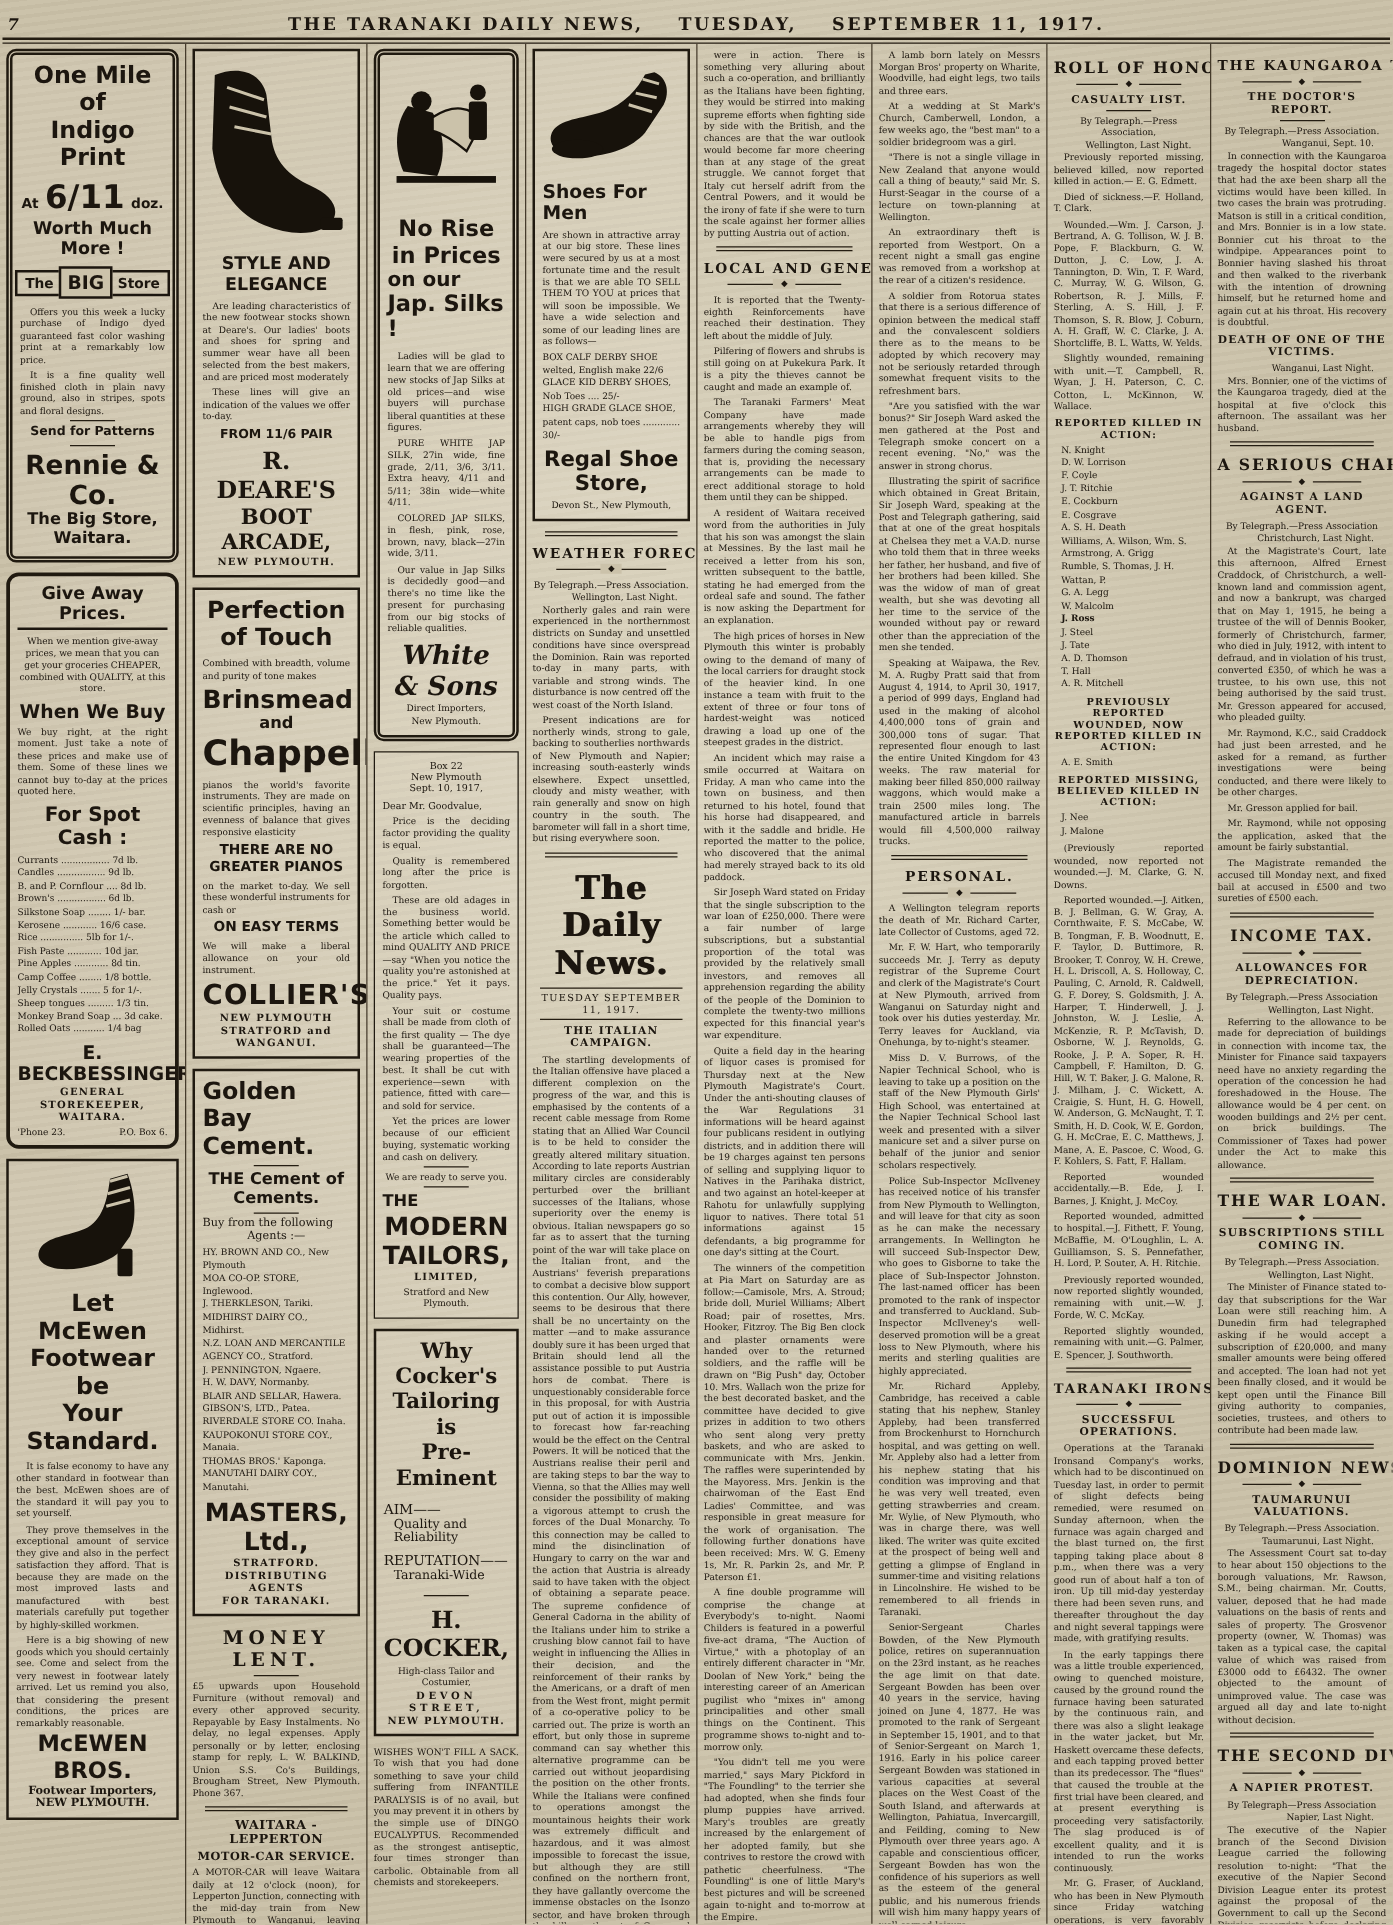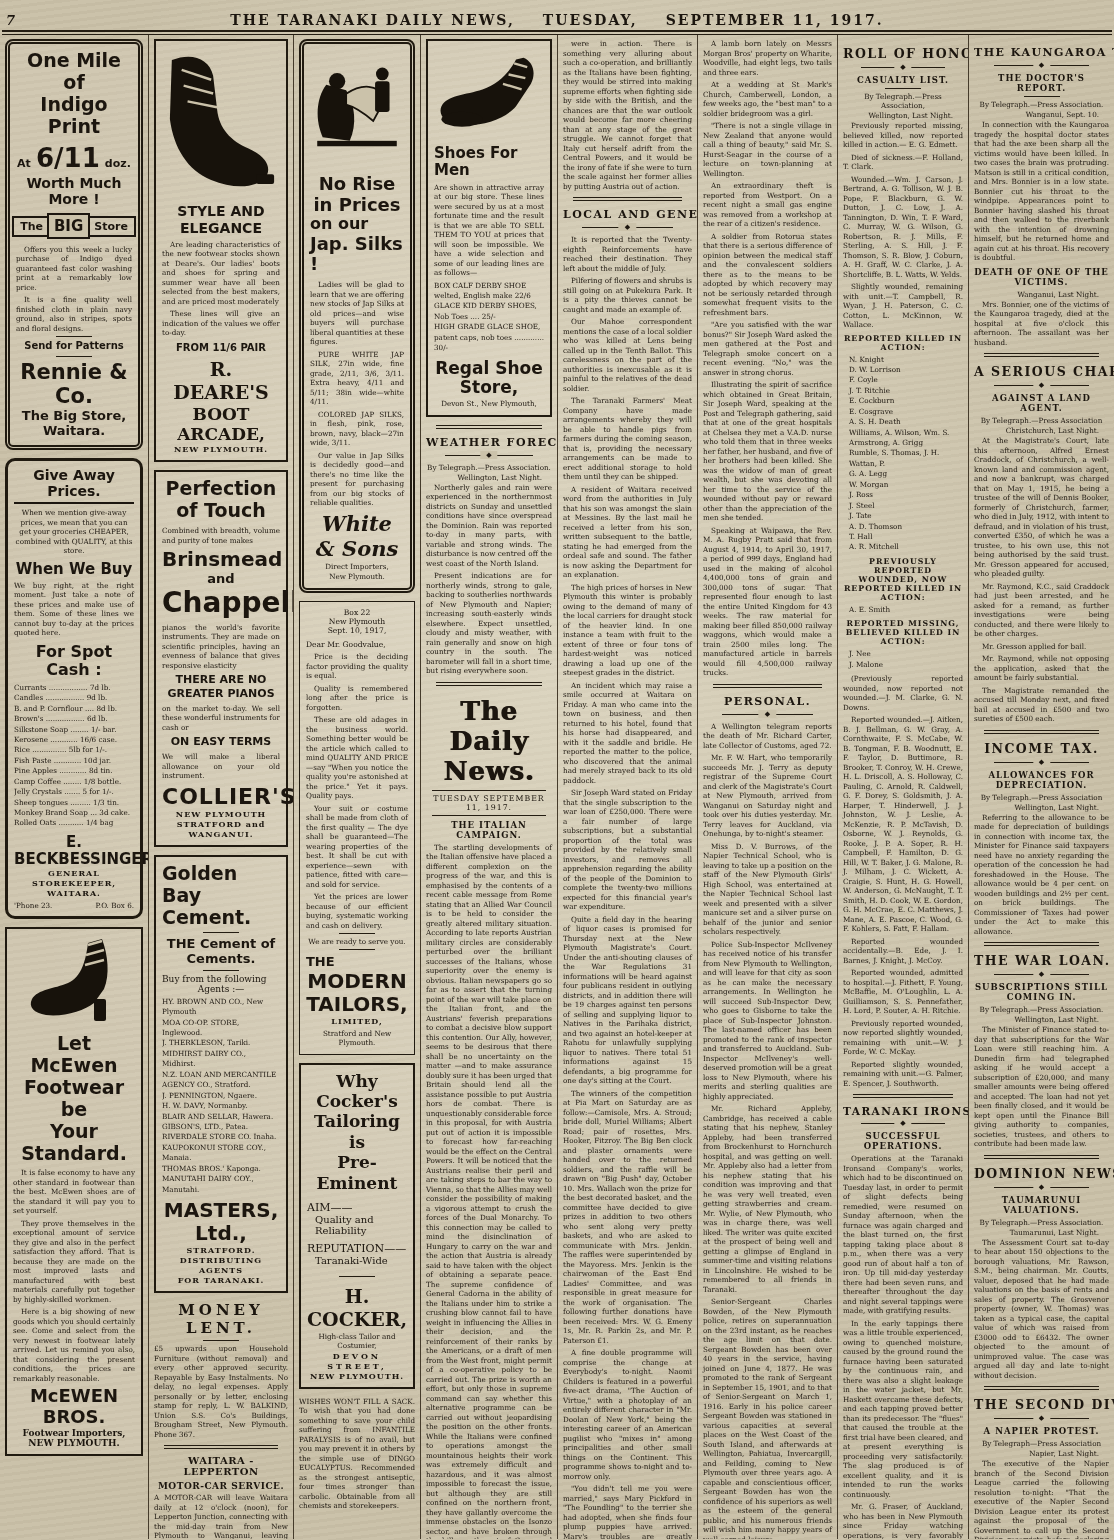--- a/index.html
+++ b/index.html
@@ -362,21 +362,20 @@
       <div>
           <p class="p">were in action. There is something very alluring about such a co-operation, and brilliantly as the Italians have been fighting, they would be stirred into making supreme efforts when fighting side by side with the British, and the chances are that the war outlook would become far more cheering than at any stage of the great struggle. We cannot forget that Italy cut herself adrift from the Central Powers, and it would be the irony of fate if she were to turn the scale against her former allies by putting Austria out of action.</p>
         </div>
       <div class="cut"></div>
       <div>
         <div class="sec-title" style="font-size:11px;">LOCAL AND GENERAL.</div>
         <div class="orn"></div>
         <div>
             <p class="p">It is reported that the Twenty-eighth Reinforcements have reached their destination. They left about the middle of July.</p>
             <p class="p">Pilfering of flowers and shrubs is still going on at Pukekura Park. It is a pity the thieves cannot be caught and made an example of.</p>
-            <p class="p">Our Mahoe correspondent mentions the case of a local soldier who was killed at Lens being called up in the Tenth Ballot. This carelessness on the part of the authorities is inexcusable as it is painful to the relatives of the dead soldier.</p>
             <p class="p">The Taranaki Farmers' Meat Company have made arrangements whereby they will be able to handle pigs from farmers during the coming season, that is, providing the necessary arrangements can be made to erect additional storage to hold them until they can be shipped.</p>
             <p class="p">A resident of Waitara received word from the authorities in July that his son was amongst the slain at Messines. By the last mail he received a letter from his son, written subsequent to the battle, stating he had emerged from the ordeal safe and sound. The father is now asking the Department for an explanation.</p>
             <p class="p">The high prices of horses in New Plymouth this winter is probably owing to the demand of many of the local carriers for draught stock of the heavier kind. In one instance a team with fruit to the extent of three or four tons of hardest-weight was noticed drawing a load up one of the steepest grades in the district.</p>
             <p class="p">An incident which may raise a smile occurred at Waitara on Friday. A man who came into the town on business, and then returned to his hotel, found that his horse had disappeared, and with it the saddle and bridle. He reported the matter to the police, who discovered that the animal had merely strayed back to its old paddock.</p>
             <p class="p">Sir Joseph Ward stated on Friday that the single subscription to the war loan of £250,000. There were a fair number of large subscriptions, but a substantial proportion of the total was provided by the relatively small investors, and removes all apprehension regarding the ability of the people of the Dominion to complete the twenty-two millions expected for this financial year's war expenditure.</p>
             <p class="p">Quite a field day in the hearing of liquor cases is promised for Thursday next at the New Plymouth Magistrate's Court. Under the anti-shouting clauses of the War Regulations 31 informations will be heard against four publicans resident in outlying districts, and in addition there will be 19 charges against ten persons of selling and supplying liquor to Natives in the Parihaka district, and two against an hotel-keeper at Rahotu for unlawfully supplying liquor to natives. There total 51 informations against 15 defendants, a big programme for one day's sitting at the Court.</p>
             <p class="p">The winners of the competition at Pia Mart on Saturday are as follow:—Camisole, Mrs. A. Stroud; bride doll, Muriel Williams; Albert Road; pair of rosettes, Mrs. Hooker, Fitzroy. The Big Ben clock and plaster ornaments were handed over to the returned soldiers, and the raffle will be drawn on "Big Push" day, October 10. Mrs. Wallach won the prize for the best decorated basket, and the committee have decided to give prizes in addition to two others who sent along very pretty baskets, and who are asked to communicate with Mrs. Jenkin. The raffles were superintended by the Mayoress. Mrs. Jenkin is the chairwoman of the East End Ladies' Committee, and was responsible in great measure for the work of organisation. The following further donations have been received: Mrs. W. G. Emeny 1s, Mr. R. Parkin 2s, and Mr. P. Paterson £1.</p>
             <p class="p">A fine double programme will comprise the change at Everybody's to-night. Naomi Childers is featured in a powerful five-act drama, "The Auction of Virtue," with a photoplay of an entirely different character in "Mr. Doolan of New York," being the interesting career of an American pugilist who "mixes in" among principalities and other small things on the Continent. This programme shows to-night and to-morrow only.</p>
             <p class="p">"You didn't tell me you were married," says Mary Pickford in "The Foundling" to the terrier she had adopted, when she finds four plump puppies have arrived. Mary's troubles are greatly increased by the enlargement of her adopted family, but she contrives to restore the crowd with pathetic cheerfulness. "The Foundling" is one of little Mary's best pictures and will be screened again to-night and to-morrow at the Empire.</p>
           </div>
@@ -428,22 +427,22 @@
             <div style="white-space: normal;">N. Knight</div>
             <div style="white-space: normal;">D. W. Lorrison</div>
             <div style="white-space: normal;">F. Coyle</div>
             <div style="white-space: normal;">J. T. Ritchie</div>
             <div style="white-space: normal;">E. Cockburn</div>
             <div style="white-space: normal;">E. Cosgrave</div>
             <div style="white-space: normal;">A. S. H. Death</div>
             <div style="white-space: normal;">Williams, A. Wilson, Wm. S. Armstrong, A. Grigg</div>
             <div style="white-space: normal;">Rumble, S. Thomas, J. H. Wattan, P.</div>
             <div style="white-space: normal;">G. A. Legg</div>
-            <div style="white-space: normal;">W. Morgan</div>
-            <div style="white-space: normal;">J. Ross</div>
+            <div style="white-space: normal;">W. Malcolm</div>
+            <div style="white-space: normal; font-weight: bold;">J. Ross</div>
             <div style="white-space: normal;">J. Steel</div>
             <div style="white-space: normal;">J. Tate</div>
             <div style="white-space: normal;">A. D. Thomson</div>
             <div style="white-space: normal;">T. Hall</div>
             <div style="white-space: normal;">A. R. Mitchell</div>
           </div>
         <div class="art-head" style="font-size:7.8px;">PREVIOUSLY REPORTED WOUNDED, NOW REPORTED KILLED IN ACTION:</div>
         <div class="plist names indent-names">
             <div>A. E. Smith</div>
           </div>

